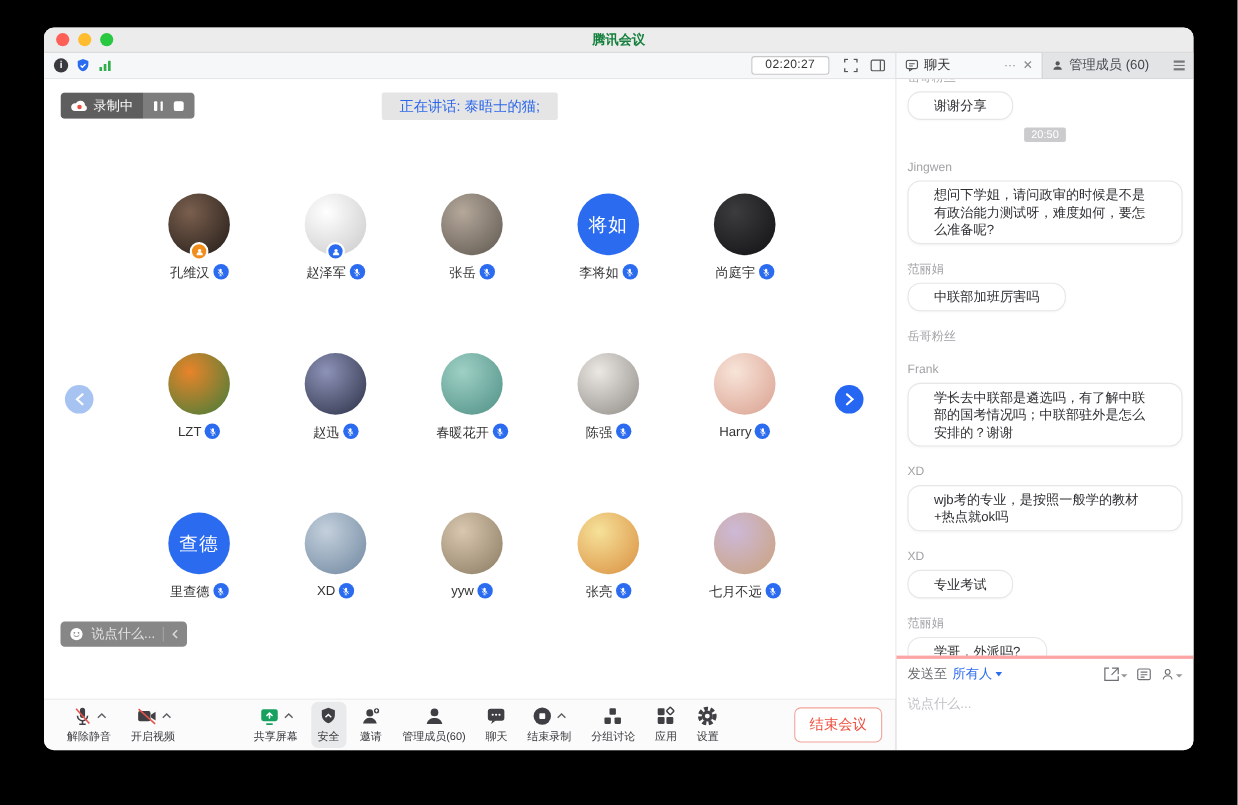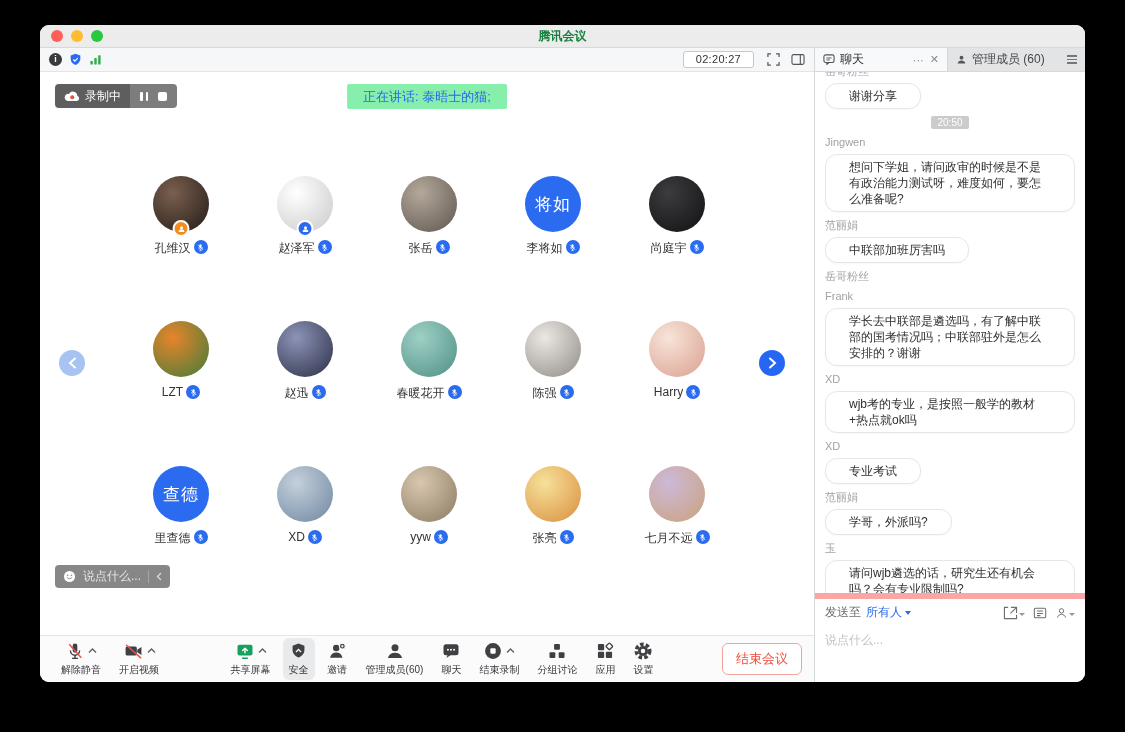--- a/index.html
+++ b/index.html
@@ -30,21 +30,21 @@
   
   .main-view{flex:1;position:relative;background:#fff;overflow:hidden;}
   .record-pill{position:absolute;left:15px;top:12px;height:24px;display:flex;align-items:stretch;
                border-radius:4px;overflow:hidden;font-size:12px;color:#fff;}
   .record-left{background:#5e5e5e;display:flex;align-items:center;gap:5px;padding:0 9px;}
   .record-right{background:#7d7d7d;display:flex;align-items:center;gap:10px;padding:0 10px;}
   .pause-ic{display:flex;gap:3px;}
   .pause-ic i{display:block;width:2.5px;height:9px;background:#fff;border-radius:1px;}
   .stop-ic{width:9px;height:9px;background:#fff;border-radius:2px;}
   .speak-banner{position:absolute;left:50%;transform:translateX(-50%);top:12px;height:25px;line-height:25px;
-                background:#86efac;color:#2b67ea;font-size:13px;padding:0 16px;border-radius:2px;white-space:nowrap;}
+                background:#e5e5e5;color:#2b67ea;font-size:13px;padding:0 16px;border-radius:2px;white-space:nowrap;}
   .p-grid{position:absolute;left:79px;top:104px;width:620px;}
   .p-row{display:flex;margin-bottom:64px;}
   .p-cell{width:124px;display:flex;flex-direction:column;align-items:center;}
   .avatar{width:56px;height:56px;border-radius:50%;position:relative;display:flex;align-items:center;
           justify-content:center;background:#ccc;}
   .avatar .av-label{color:#fff;font-size:17px;letter-spacing:1px;}
   .role-badge{position:absolute;bottom:-5px;left:50%;transform:translateX(-50%);width:13px;height:13px;
               border-radius:50%;border:2px solid #fff;display:flex;align-items:center;justify-content:center;}
   .role-badge.orange{background:#f08d1d}.role-badge.blue{background:#2b6bf0}
   .p-name{margin-top:8px;font-size:12px;color:#333;display:flex;align-items:flex-start;gap:3px;white-space:nowrap;}
@@ -72,28 +72,28 @@
   .chat-tabs{height:23px;background:#e2e4e6;display:flex;align-items:stretch;border-bottom:1px solid #d7d8da;
              font-size:12px;}
   .tab{display:flex;align-items:center;gap:5px;padding:0 8px;cursor:pointer;}
   .tab-chat{width:116px;background:#f8f9fa;color:#2f2f33;}
   .tab-chat .tc-sp{flex:1;}
   .tab-actions{color:#8a8a8e;font-size:11px;display:flex;gap:6px;align-items:center;}
   .tab-members{flex:1;color:#47474b;border-left:1px solid #d3d5d7;}
   .tab-burger{width:27px;display:flex;flex-direction:column;gap:2px;align-items:center;justify-content:center;cursor:pointer;}
   .tab-burger i{display:block;width:10px;height:1.4px;background:#77777b;}
   .chat-msgs{flex:1;overflow:hidden;padding:0 10px;background:#fff;}
-  .msg .sender{font-size:11px;color:#a2a2a6;margin-top:7px;line-height:13px;}
+  .msg .sender{font-size:11px;color:#a2a2a6;margin-top:17px;line-height:13px;}
   .msg.clipped-top .sender{margin-top:-7px;}
   .msg .bubble{display:table;max-width:248px;border:1px solid #e6e6e8;border-radius:12px;background:#fff;
                padding:4px 23px;font-size:12px;line-height:16px;color:#2f2f33;margin-top:5px;
                box-shadow:0 1px 2px rgba(0,0,0,.03);}
   .time-pill{width:fit-content;margin:7px auto 0;background:#cbcbcd;color:#fff;font-size:10px;
              padding:1px 6px;border-radius:2px;}
-  .chat-footer{border-top:6px solid #fca5a5;}
+  .chat-footer{border-top:3px solid #fca5a5;}
   .send-row{height:27px;display:flex;align-items:center;padding:0 10px;gap:5px;font-size:12px;}
   .send-label{color:#6b6b6f;}
   .send-value{color:#2b6bf0;display:flex;align-items:center;gap:3px;cursor:pointer;}
   .tri-down{width:0;height:0;border-left:3.5px solid transparent;border-right:3.5px solid transparent;
             border-top:4.5px solid #2b6bf0;margin-top:1px;}
   .f-icons{margin-left:auto;display:flex;align-items:center;gap:8px;}
   .f-ic{display:flex;align-items:end;gap:1px;cursor:pointer;}
   .chev-mini{width:0;height:0;border-left:3px solid transparent;border-right:3px solid transparent;
              border-top:3.5px solid #97979b;margin-bottom:4px;}
   .chat-input{height:44px;padding:6px 10px;font-size:12px;color:#c2c2c6;cursor:text;}

